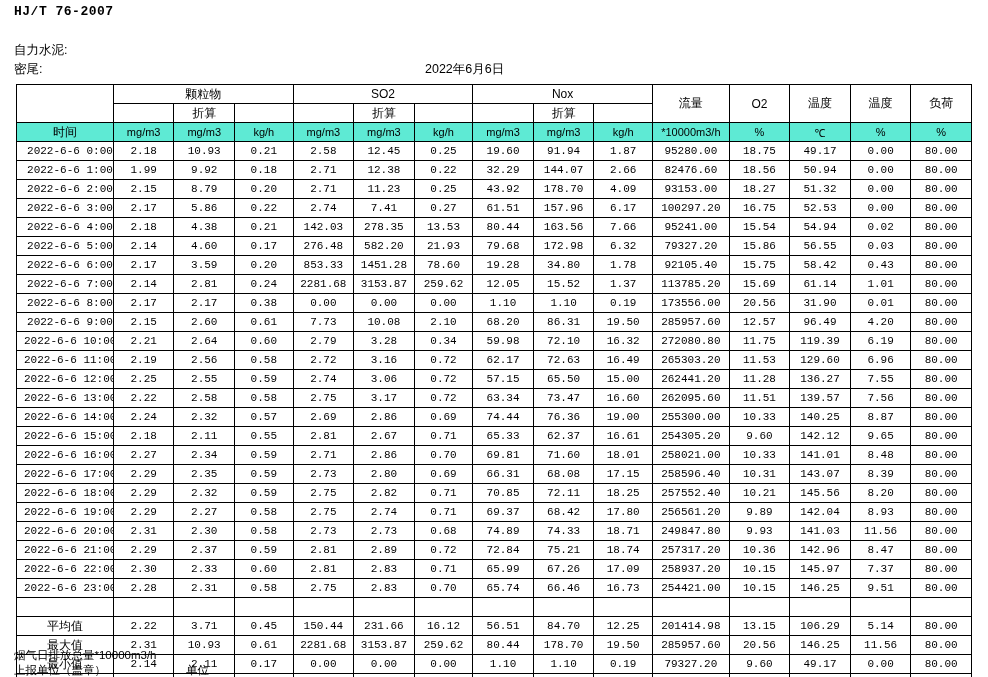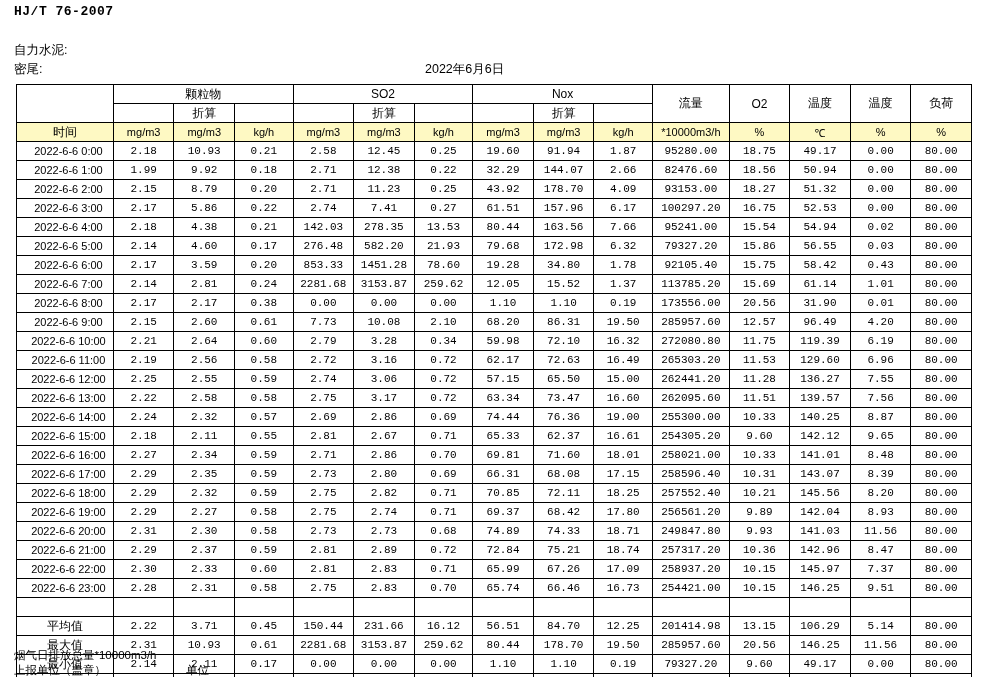--- a/index.html
+++ b/index.html
@@ -76,34 +76,34 @@
   }
   .grp-head td {
     height: 21px;
     font-size: 12px;
   }
   .sub-head td {
     height: 20px;
     font-size: 12px;
   }
   .unit-row td {
-    background: #fef9c3;
+    background: #5eead4;
     height: 19px;
     font-size: 11px;
   }
   .unit-row td.timecol {
     font-size: 12px;
   }
   .data-row td {
     height: 19.3px;
   }
   .data-row td.timecol {
-    font-family: Liberation Sans, sans-serif;
+    font-family: Liberation Mono, monospace;
     font-size: 11px;
-    text-align: center;
+    text-align: right;
     padding-left: 7px;
   }
   .data-row td.num {
     font-family: "Liberation Mono", monospace;
     font-size: 11px;
   }
   .blank-row td {
     height: 10px;
     border-left: 1px solid #000;
     border-right: 1px solid #000;

